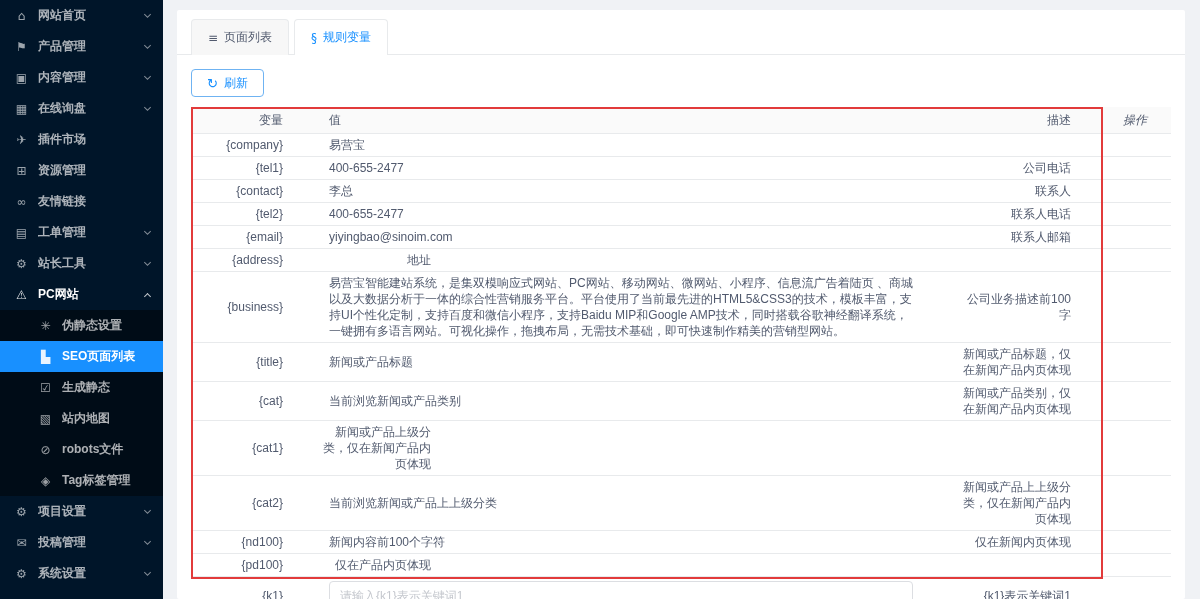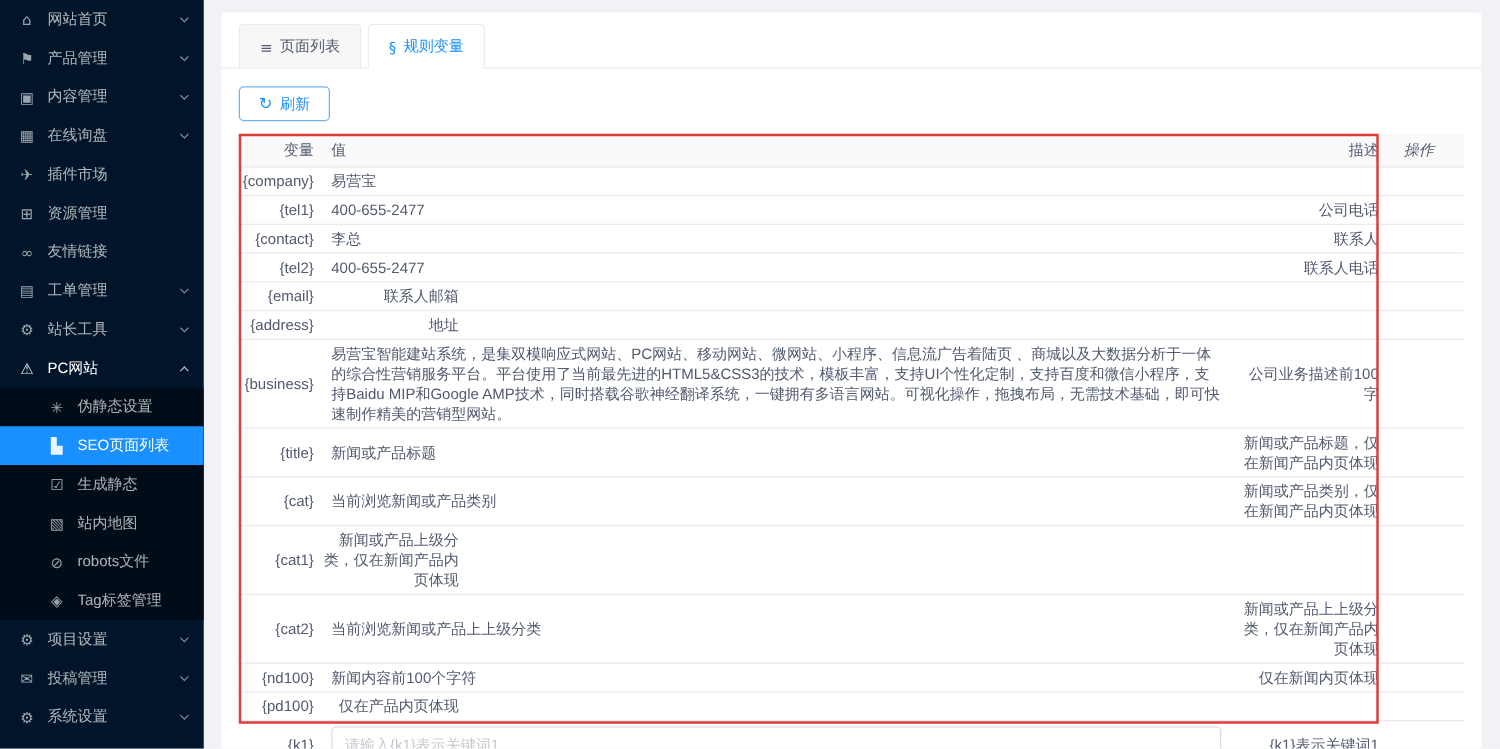--- a/index.html
+++ b/index.html
@@ -19,21 +19,21 @@
   }
   .side-item {
     height: 31px; display: flex; align-items: center;
     padding: 0 13px 0 14px; cursor: pointer; white-space: nowrap;
   }
   .side-item .icon, .sub-item .icon {
     width: 15px; flex: none; margin-right: 9px;
     font-family: "DejaVu Sans", sans-serif;
     font-size: 12px; text-align: center; opacity: .9;
   }
-  .side-item .lbl, .sub-item .lbl { flex: 1; overflow: hidden; }
+  .side-item .lbl, .sub-item .lbl { flex: 1; overflow: hidden; font-weight: bold; }
   .side-item.expanded { color: #ffffff; }
   .chev {
     width: 5px; height: 5px; flex: none;
     border-right: 1px solid currentColor; border-bottom: 1px solid currentColor;
     transform: rotate(45deg); opacity: .75; margin-top: -2px;
   }
   .chev.up { transform: rotate(-135deg); margin-top: 3px; }
   .submenu { background: #000c17; }
   .sub-item {
     height: 31px; display: flex; align-items: center;
@@ -63,21 +63,21 @@
   .btn-refresh {
     display: inline-flex; align-items: center; gap: 6px;
     height: 28px; padding: 0 15px;
     background: #fff; border: 1px solid #6fb3f2; border-radius: 4px;
     color: #1890ff; font-size: 12px; cursor: pointer;
   }
   .btn-refresh .ricon { font-family: "DejaVu Sans", sans-serif; font-size: 13px; }
   
   .table-wrap { margin-top: 10px; position: relative; }
   .trow { display: flex; align-items: center; border-bottom: 1px solid #e8eaec; }
-  .trow > div { font-size: 12px; color: #515a6e; line-height: 16px; padding: 3px 0; }
+  .trow > div { font-size: 12px; color: #515a6e; line-height: 16px; padding: 3px 0; margin-left: 32px; }
   .thead { background: #fafafa; }
   .thead > div { color: #515a6e; padding: 5px 0; }
   .c-var  { width: 60px; flex: none; text-align: right; }
   .c-val  { flex: 1; padding-left: 14px !important; padding-right: 10px !important; }
   .c-desc { width: 116px; flex: none; text-align: right; }
   .c-op   { width: 68px; flex: none; padding-left: 20px !important; font-style: italic; }
   .trow-regular { min-height: 23px; }
   .thead { min-height: 26px; }
   .k1-row { border-bottom: none; }
   .k1-row .c-val { padding-top: 4px !important; padding-bottom: 4px !important; }
@@ -235,20 +235,21 @@
               <div class="c-op"></div>
             </div>
             <div class="trow trow-regular">
               <div class="c-var">{tel2}</div>
               <div class="c-val">400-655-2477</div>
               <div class="c-desc">联系人电话</div>
               <div class="c-op"></div>
             </div>
             <div class="trow trow-regular">
               <div class="c-var">{email}</div>
+              <div class="c-val">yiyingbao@sinoim.com</div>
               <div class="c-desc">联系人邮箱</div>
               <div class="c-op"></div>
             </div>
             <div class="trow trow-regular">
               <div class="c-var">{address}</div>
               <div class="c-desc">地址</div>
               <div class="c-op"></div>
             </div>
             <div class="trow trow-regular">
               <div class="c-var">{business}</div>

